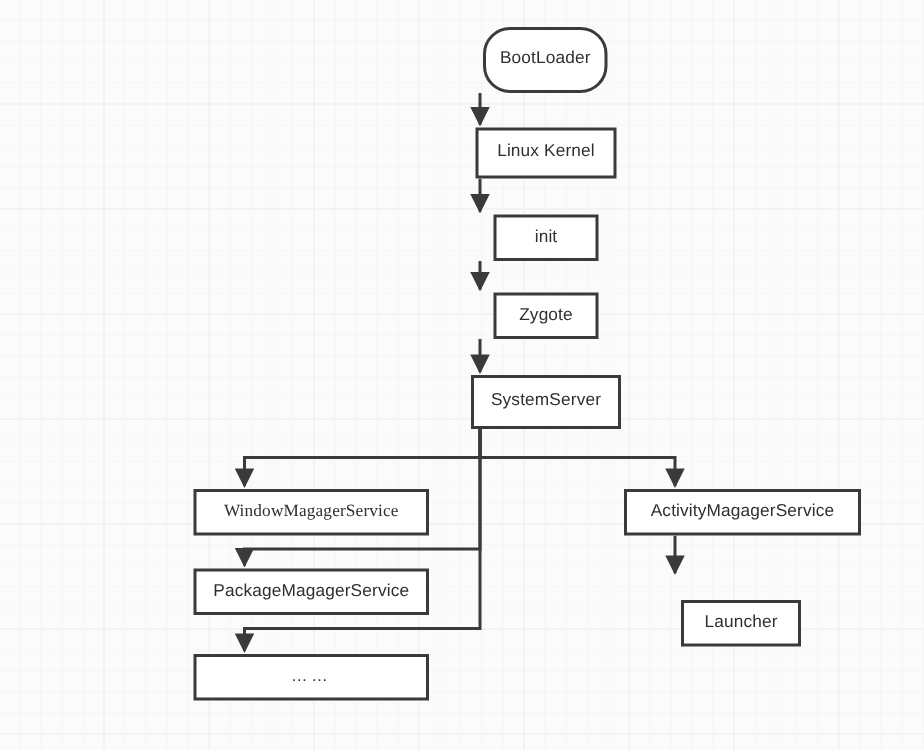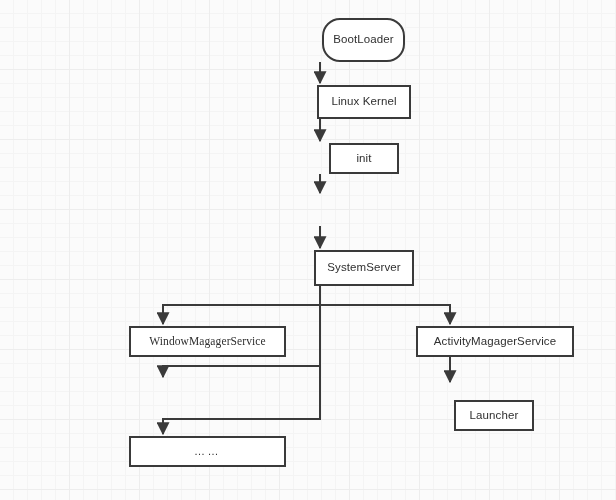--- a/index.html
+++ b/index.html
@@ -110,29 +110,35 @@
   </div>
 
   <div class="node" style="left:285px; top:143px; width:70px; height:31px;">
     <span class="label">init</span>
   </div>
 
   <div class="node" style="left:273px; top:85px; width:94px; height:34px;">
     <span class="label">Linux Kernel</span>
   </div>
 
+  <div class="node" style="left:285px; top:195px; width:70px; height:31px;">
+    <span class="label">Zygote</span>
+  </div>
 
   <div class="node" style="left:270px; top:250px; width:100px; height:36px;">
     <span class="label">SystemServer</span>
   </div>
 
   <div class="node" style="left:85px; top:326px; width:157px; height:31px;font-family:Liberation Serif, serif;">
     <span class="label">WindowMagagerService</span>
   </div>
 
+  <div class="node" style="left:85px; top:379px; width:157px; height:31px;">
+    <span class="label">PackageMagagerService</span>
+  </div>
 
   <div class="node dots" style="left:85px; top:436px; width:157px; height:31px;">
     <span class="label">……</span>
   </div>
 
   <div class="node" style="left:372px; top:326px; width:158px; height:31px;">
     <span class="label">ActivityMagagerService</span>
   </div>
 
   <div class="node" style="left:410px; top:400px; width:80px; height:31px;">

